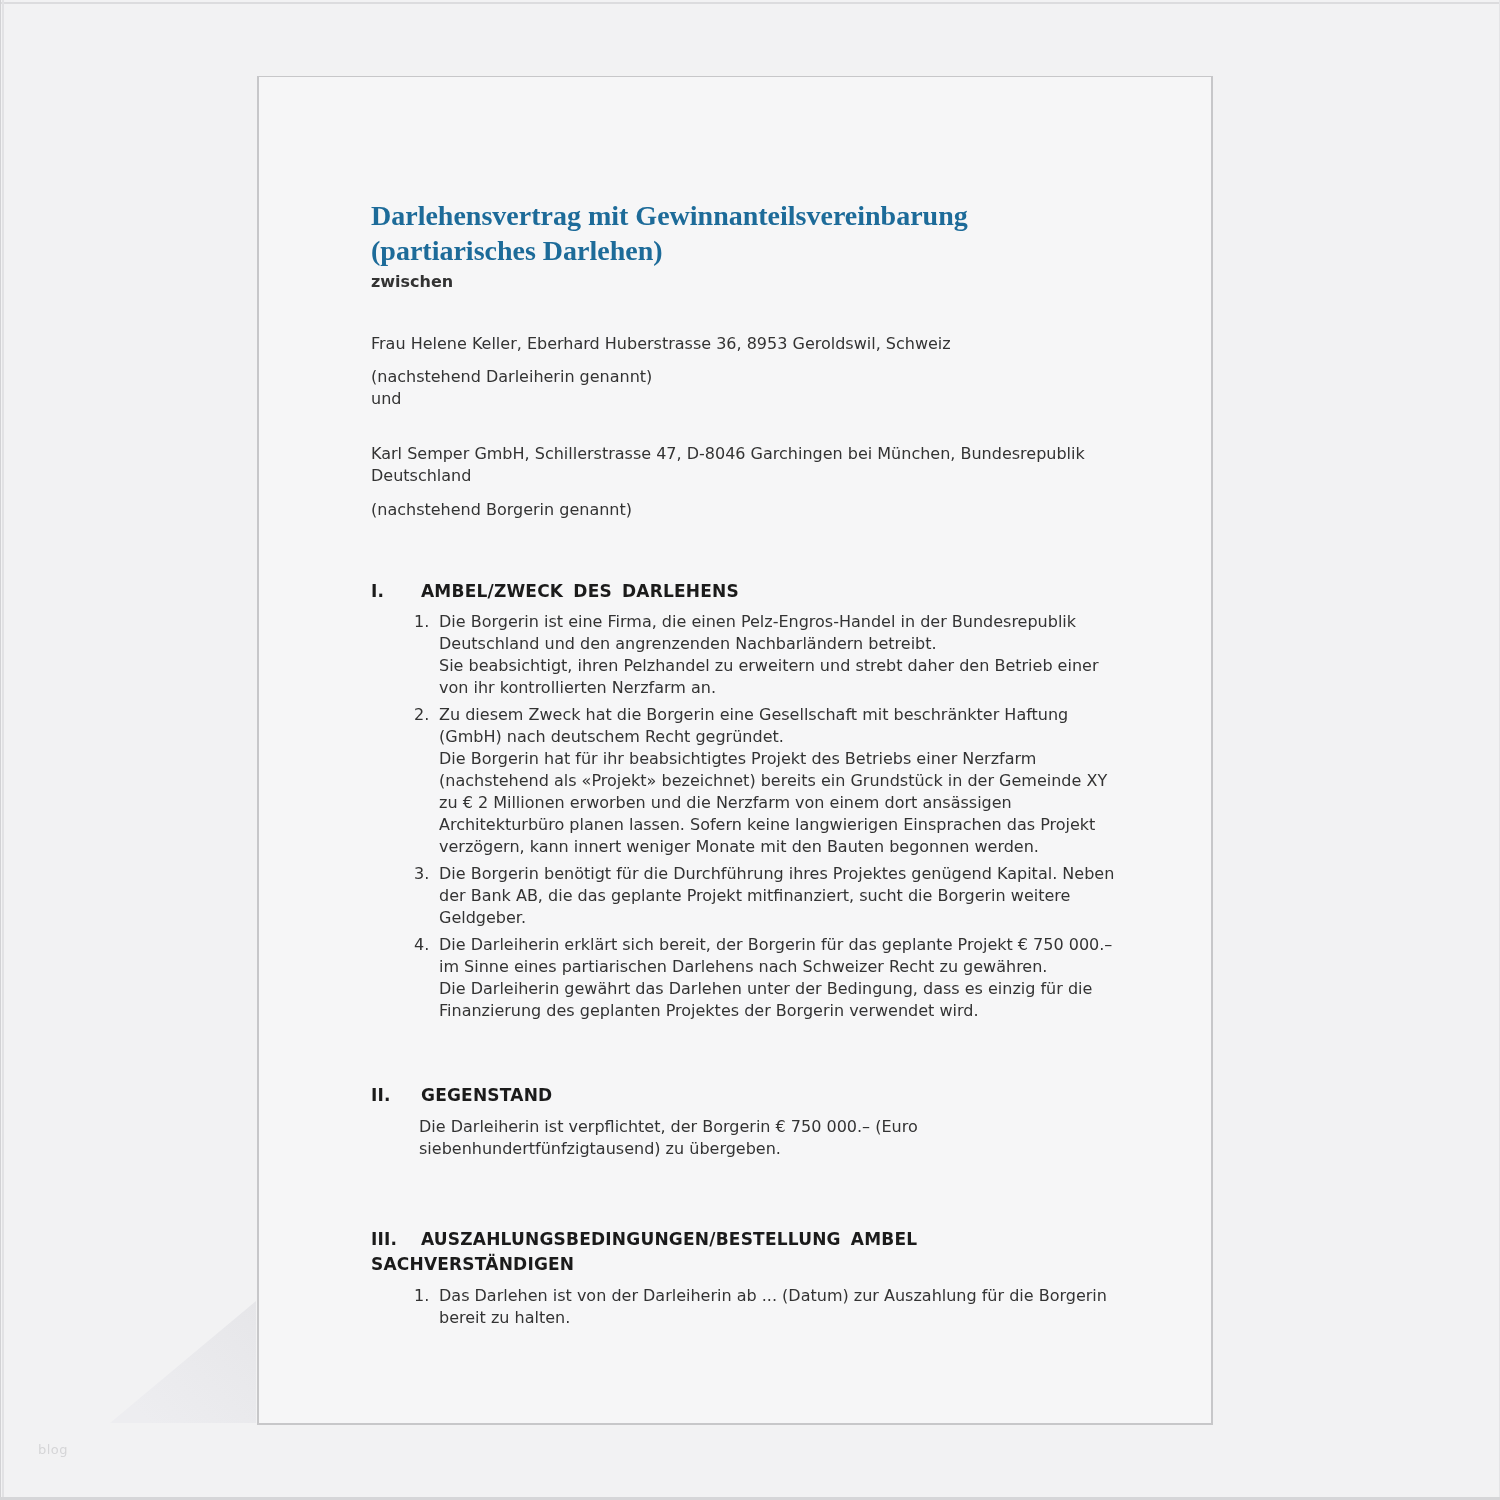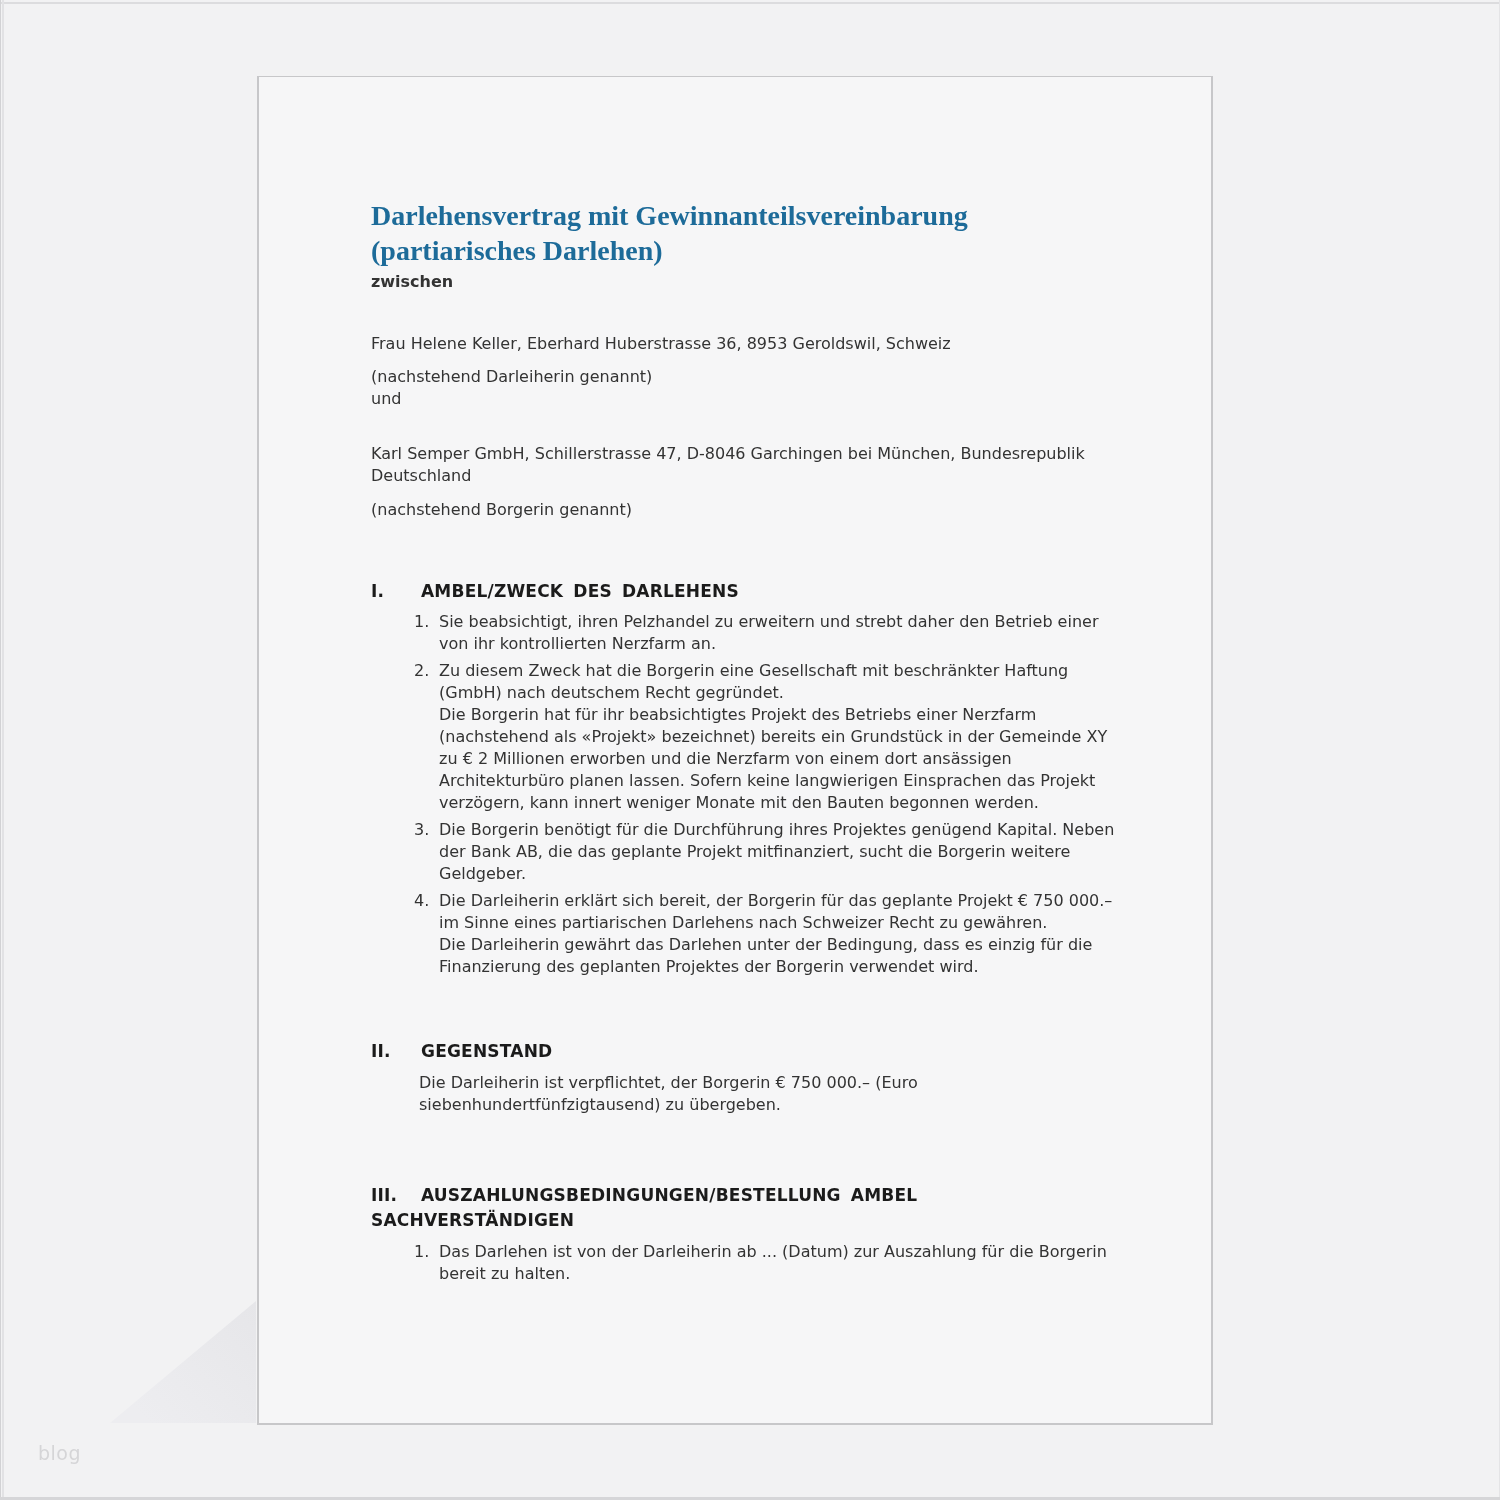--- a/index.html
+++ b/index.html
@@ -19,21 +19,21 @@
 
   
   .fold-shadow {
     position:absolute; left:110px; top:1301px; width:146px; height:122px;
     background:linear-gradient(225deg,#e6e6e9 0%,#ededf0 85%);
     clip-path:polygon(100% 0, 100% 100%, 0 100%);
   }
 
   .watermark {
     position:absolute; left:38px; top:1442px;
-    font-size:19px; color:#d5d5d7; letter-spacing:0.5px;
+    font-size:13px; color:#d5d5d7; letter-spacing:0.5px;
   }
 
   
   .doc-page {
     position:absolute; left:257px; top:76px;
     width:956px; height:1349px;
     box-sizing:border-box;
     background:#f6f6f7;
     border:2px solid #c7c7c9;
     border-top-width:1px;
@@ -107,20 +107,22 @@
 Deutschland</p>
       <p class="p-note2">(nachstehend Borgerin genannt)</p>
 
       <div class="sec-head sec-1">
         <span class="sec-num">I.</span><span class="sec-title">AMBEL/ZWECK DES DARLEHENS</span>
       </div>
 
       <div class="item item-first">
         <span class="item-num">1.</span>
         <div class="item-body">
+          <p>Die Borgerin ist eine Firma, die einen Pelz-Engros-Handel in der Bundesrepublik
+Deutschland und den angrenzenden Nachbarländern betreibt.</p>
           <p>Sie beabsichtigt, ihren Pelzhandel zu erweitern und strebt daher den Betrieb einer
 von ihr kontrollierten Nerzfarm an.</p>
         </div>
       </div>
 
       <div class="item">
         <span class="item-num">2.</span>
         <div class="item-body">
           <p>Zu diesem Zweck hat die Borgerin eine Gesellschaft mit beschränkter Haftung
 (GmbH) nach deutschem Recht gegründet.</p>

